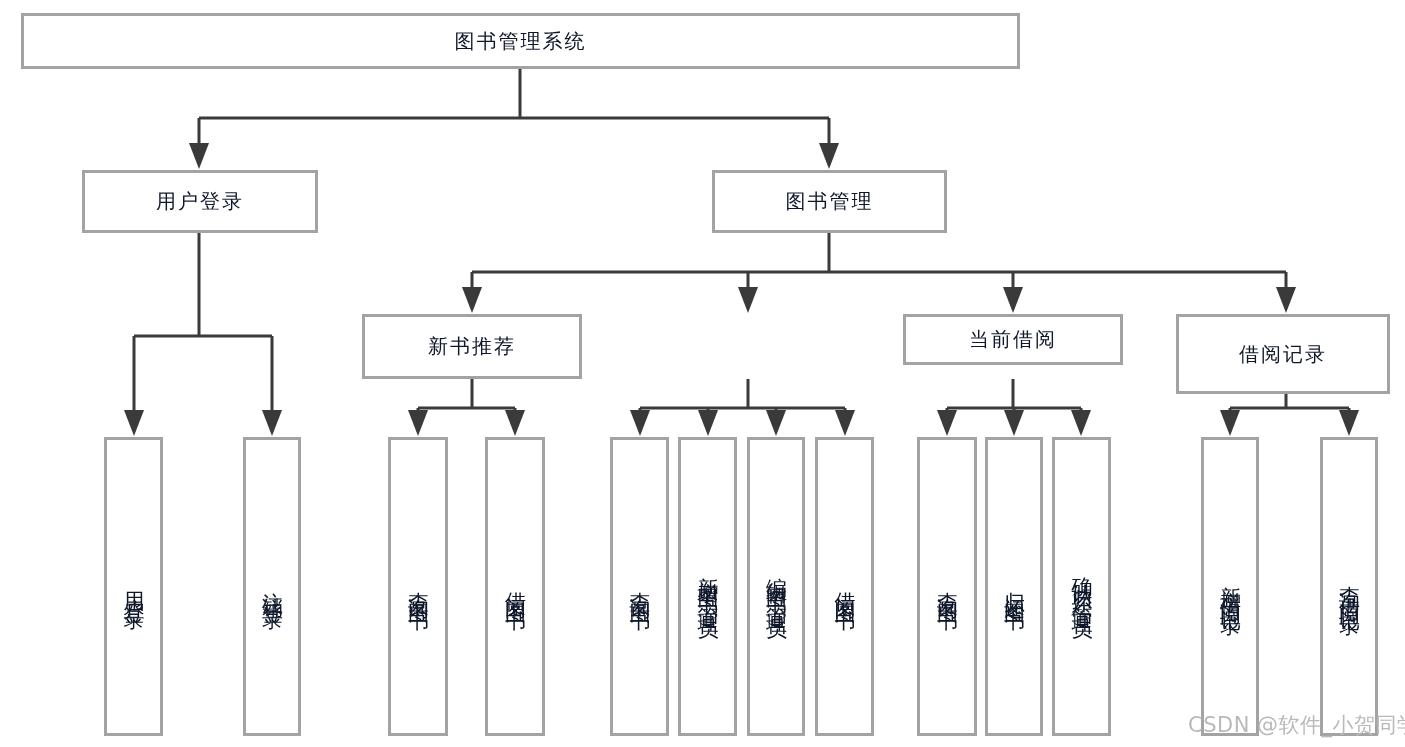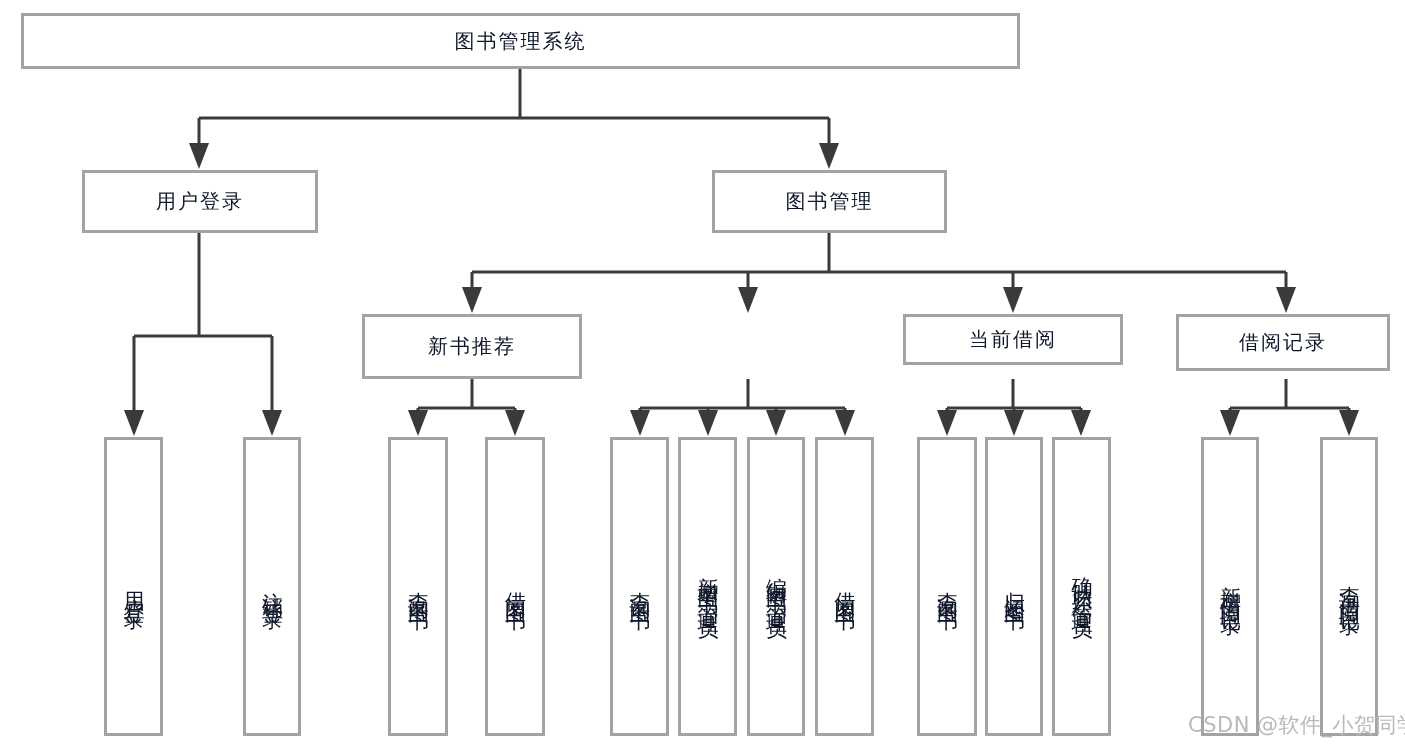--- a/index.html
+++ b/index.html
@@ -58,21 +58,21 @@
     </g>
   </svg>
 
   <div class="node" style="left:21px;top:13px;width:999px;height:56px">图书管理系统</div>
 
   <div class="node" style="left:82px;top:170px;width:236px;height:63px">用户登录</div>
   <div class="node" style="left:712px;top:170px;width:235px;height:63px">图书管理</div>
 
   <div class="node" style="left:362px;top:314px;width:220px;height:65px">新书推荐</div>
   <div class="node" style="left:903px;top:314px;width:220px;height:51px">当前借阅</div>
-  <div class="node" style="left:1176px;top:314px;width:214px;height:57px">借阅记录</div>
+  <div class="node" style="left:1176px;top:314px;width:214px;height:80px">借阅记录</div>
 
   <div class="node leaf" style="left:104px;top:437px;width:59px;height:299px">用户登录</div>
   <div class="node leaf" style="left:243px;top:437px;width:58px;height:299px">注销登录</div>
 
   <div class="node leaf" style="left:388px;top:437px;width:60px;height:299px">查询图书</div>
   <div class="node leaf" style="left:485px;top:437px;width:60px;height:299px">借阅图书</div>
 
   <div class="node leaf" style="left:610px;top:437px;width:59px;height:299px">查询图书</div>
   <div class="node leaf" style="left:678px;top:437px;width:59px;height:299px">新增图书（管理员）</div>
   <div class="node leaf" style="left:747px;top:437px;width:58px;height:299px">编辑图书（管理员）</div>

